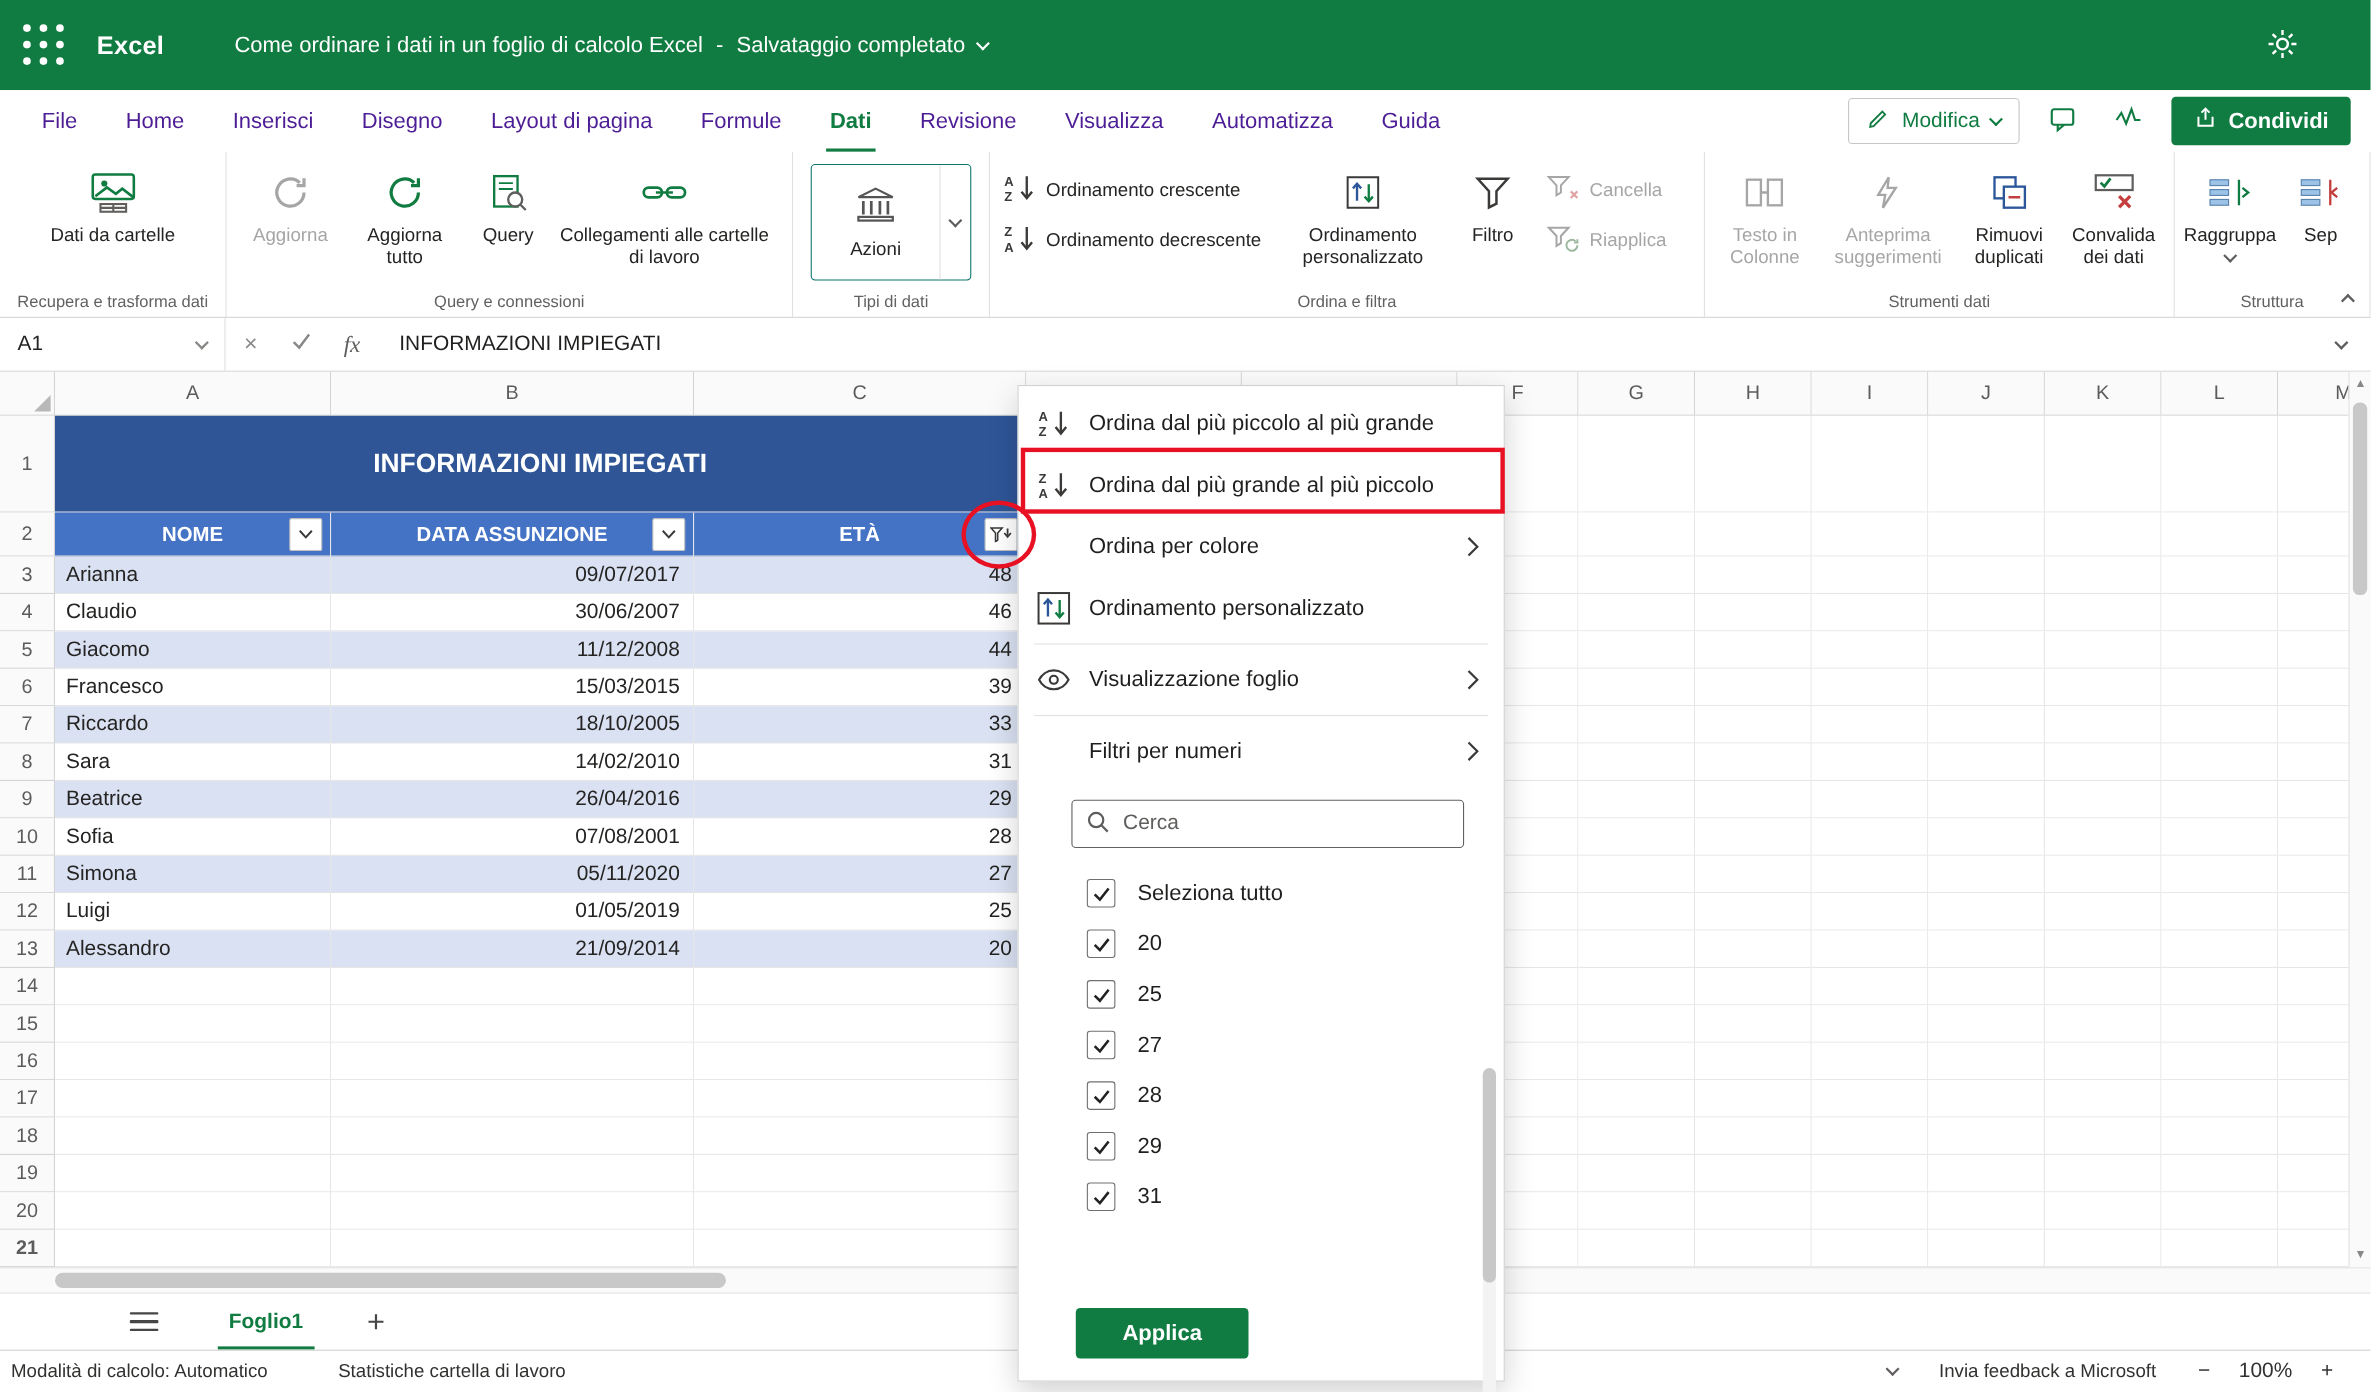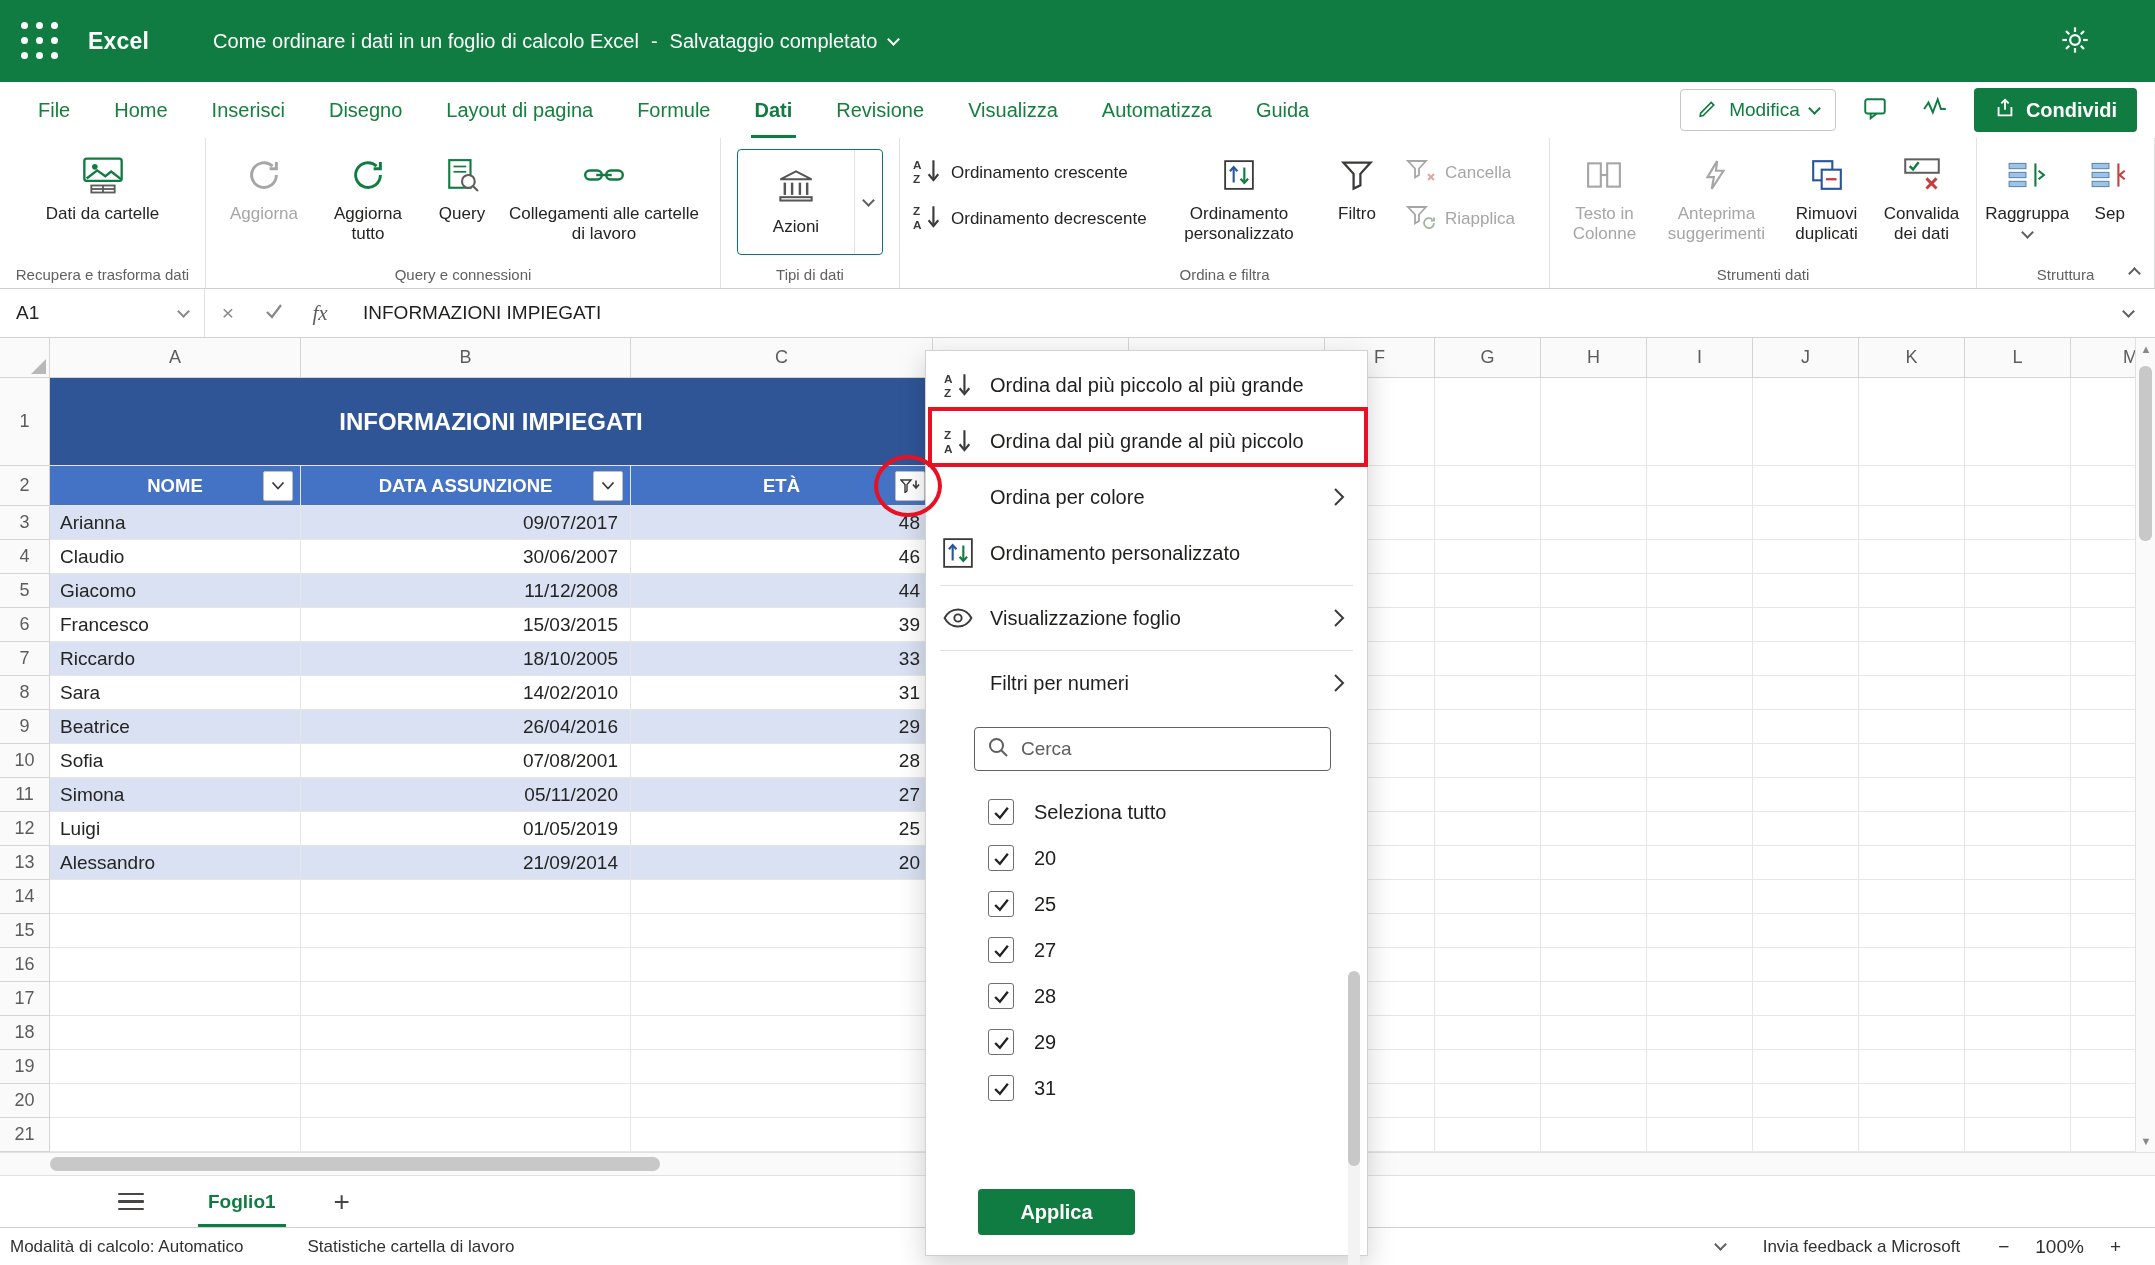--- a/index.html
+++ b/index.html
@@ -19,21 +19,21 @@
   .chev.up{transform:rotate(-135deg);margin-top:4px}
   .topsearch{position:absolute;left:1015px;top:14px;width:772px;height:54px;background:rgba(255,255,255,.88);
     border-radius:4px;display:flex;align-items:center;padding:0 18px;gap:14px;color:#3b3a39}
   .topsearch input{border:none;background:transparent;outline:none;font:inherit;font-size:19px;color:#3b3a39;width:100%}
   .topsearch input::placeholder{color:#484644}
   .gearbtn{position:absolute;right:62px;top:24px;width:36px;height:36px;display:flex;align-items:center;justify-content:center}
 
   
   .tabrow{position:absolute;left:0;top:82px;width:2155px;height:56px;background:#fff;display:flex;align-items:stretch}
   .tabs{display:flex;margin-left:16px}
-  .tab{padding:0 22px;display:flex;align-items:center;font-size:20px;color:#15803d;position:relative;cursor:pointer}
+  .tab{padding:0 22px;display:flex;align-items:center;font-size:20px;color:#4c1d95;position:relative;cursor:pointer}
   .tab.active{color:var(--green,#107C41);font-weight:bold}
   .tab.active::after{content:"";position:absolute;left:18px;right:18px;bottom:0;height:3px;background:var(--green,#107C41)}
   .tabcontrols{margin-left:auto;display:flex;align-items:center;gap:18px;padding-right:18px}
   .modifica{display:flex;align-items:center;gap:10px;height:42px;padding:0 16px;border:1px solid #c8c6c4;
     border-radius:4px;color:var(--green,#107C41);font-size:19px}
   .iconbtn{width:42px;height:42px;border-radius:4px;display:flex;align-items:center;justify-content:center}
   .condividi{display:flex;align-items:center;gap:10px;height:44px;padding:0 20px;background:var(--green,#107C41);
     color:#fff;font-size:20px;font-weight:bold;border-radius:4px}
 
   
@@ -509,21 +509,21 @@
       <div class="row-h" style="height: 34px;">11</div>
       <div class="row-h" style="height: 34px;">12</div>
       <div class="row-h" style="height: 34px;">13</div>
       <div class="row-h" style="height: 34px;">14</div>
       <div class="row-h" style="height: 34px;">15</div>
       <div class="row-h" style="height: 34px;">16</div>
       <div class="row-h" style="height: 34px;">17</div>
       <div class="row-h" style="height: 34px;">18</div>
       <div class="row-h" style="height: 34px;">19</div>
       <div class="row-h" style="height: 34px;">20</div>
-      <div class="row-h" style="height: 34px;">21</div>
+      <div class="row-h" style="height: 34px; font-weight: bold;">21</div>
     </div>
   <div class="cellswrap">
       <div class="grow" style="height: 88px;">
         <div class="cell title-cell" style="width: 883px;">INFORMAZIONI IMPIEGATI</div>
         <div class="cell" style="width: 196px;"></div>
         <div class="cell" style="width: 196px;"></div>
         <div class="cell" style="width: 110px;"></div>
         <div class="cell" style="width: 106px;"></div>
         <div class="cell" style="width: 106px;"></div>
         <div class="cell" style="width: 106px;"></div>

